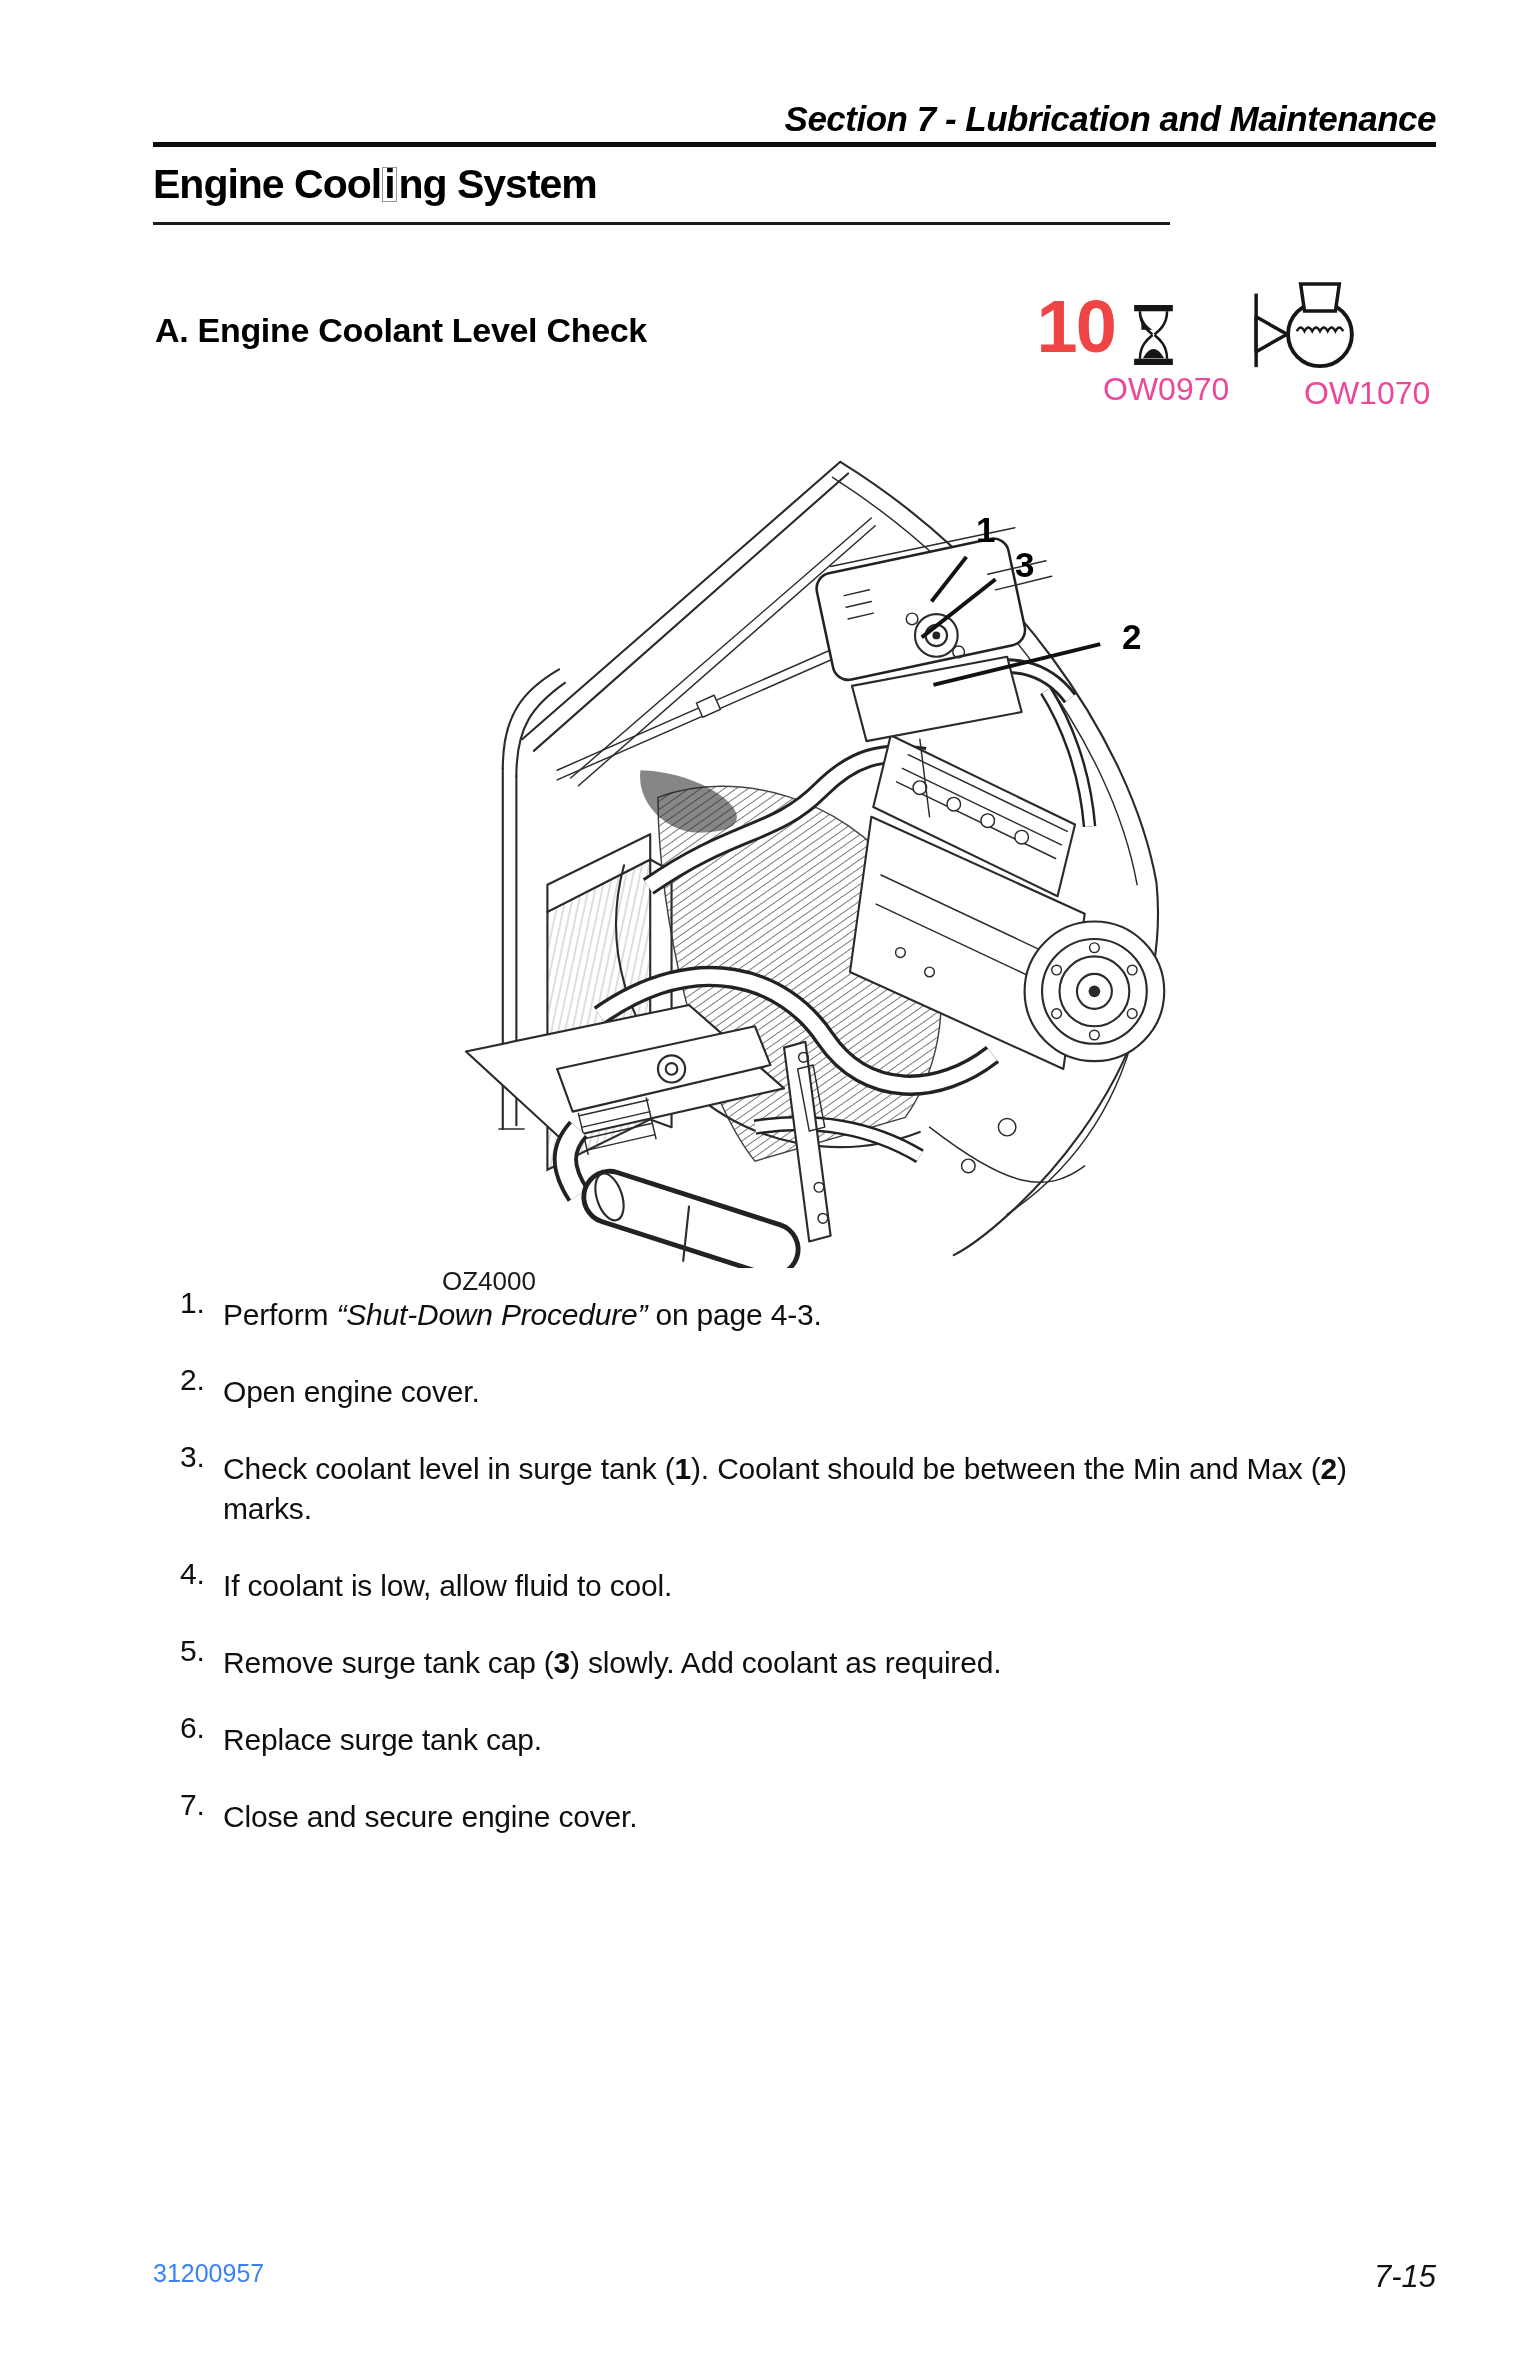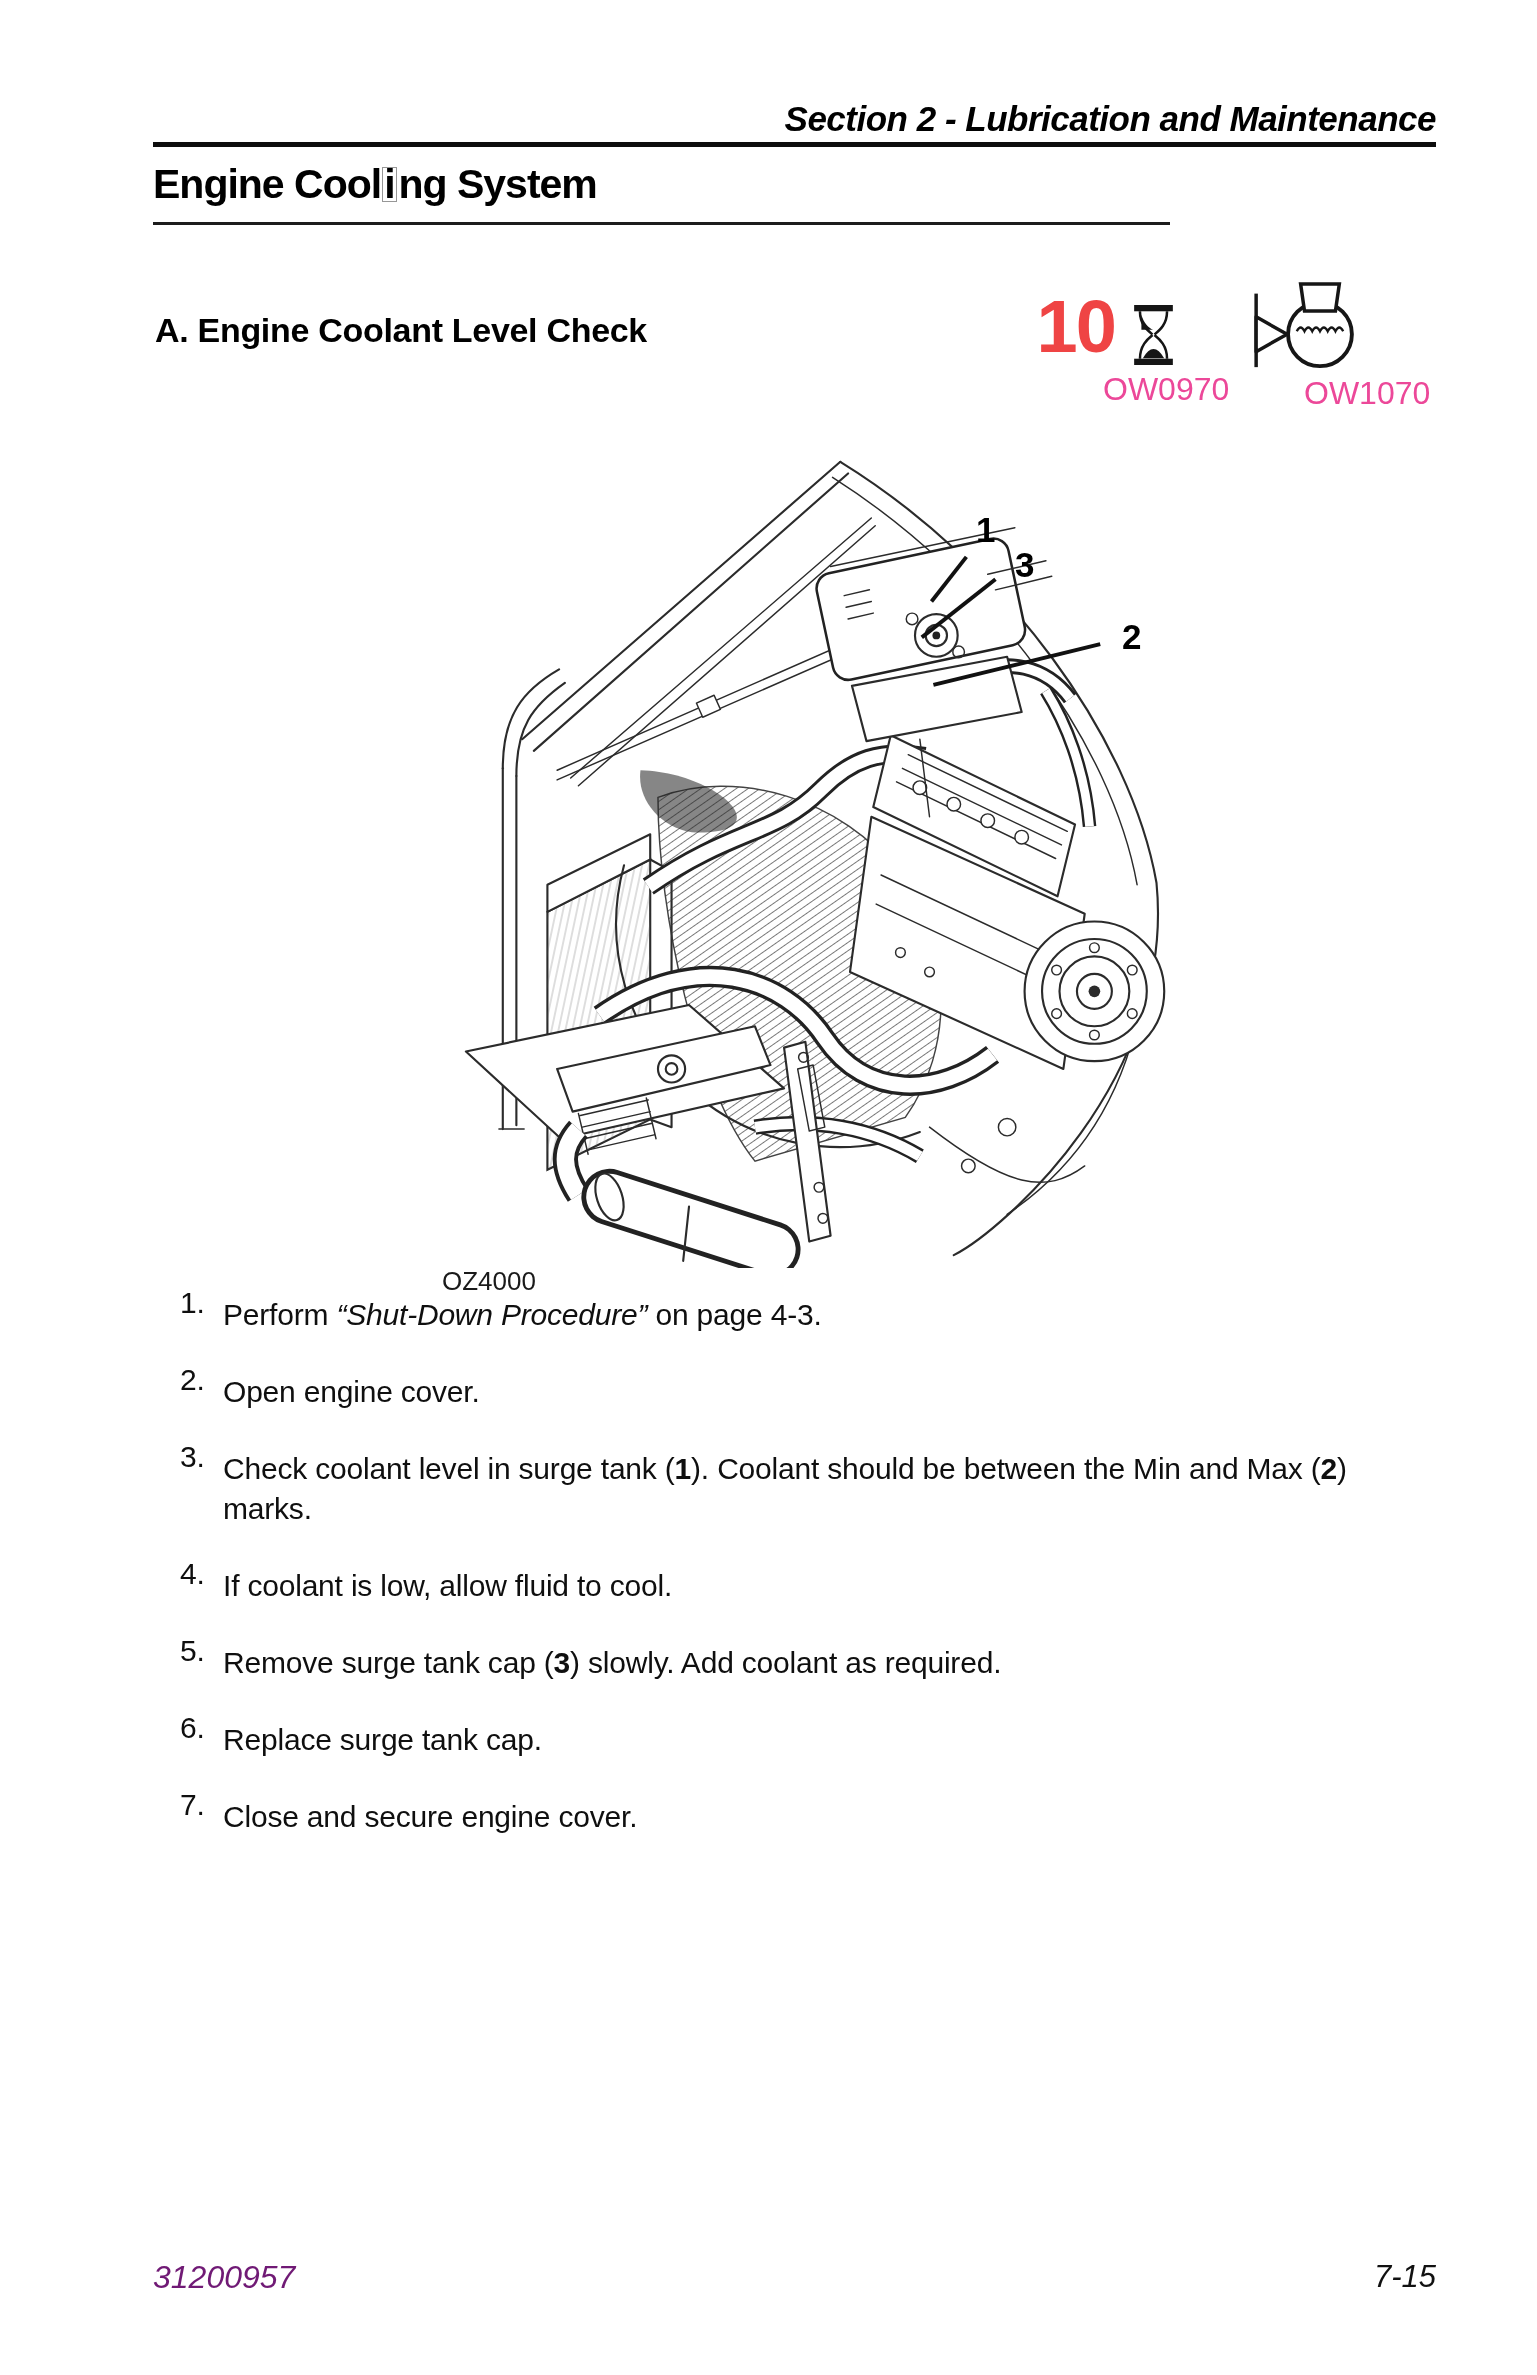--- a/index.html
+++ b/index.html
@@ -52,33 +52,33 @@
 
   
   .procedure { position:absolute; left:180px; top:1283px; width:1247px; list-style:none; }
   .procedure li { display:flex; margin-bottom:25px; font-size:30px; line-height:40px; letter-spacing:-0.2px; color:#0f0f0f; }
   .procedure .num { flex:0 0 43px; }
   .procedure .body { flex:1;margin-top:12px; }
   .procedure .italic { font-style:italic; }
   .procedure .bold { font-weight:700; }
 
   
-  .footer-left  { position:absolute; left:153px;  top:2259px; font-size:32px; font-style:italic; color:#701a75; }
+  .footer-left  { position:absolute; left:153px;  top:2259px; font-size:25px; color:#3b82f6; }
   .footer-right { position:absolute; right:101px; top:2259px; font-size:31px; font-style:italic; color:#111; }
 
   svg .ln { stroke:#2b2b2b; fill:none; stroke-width:2.2; stroke-linejoin:round; stroke-linecap:round; }
   svg .thin { stroke-width:1.5; }
   svg .wh { fill:#ffffff; }
 </style>
 </head>
 <body>
 
 <div class="page">
 
-  <div class="running-header">Section 2 - Lubrication and Maintenance</div>
+  <div class="running-header">Section 7 - Lubrication and Maintenance</div>
   <div class="rule-thick"></div>
 
   <div class="chapter-title"><span>Engine Cool</span><span class="glitch">i</span><span>ng System</span></div>
   <div class="rule-thin"></div>
 
   <div class="section-heading">A. Engine Coolant Level Check</div>
 
   <div class="interval">
     <span class="interval-num">10</span>
     <svg class="hourglass" width="39" height="60" viewBox="0 0 40 62">

